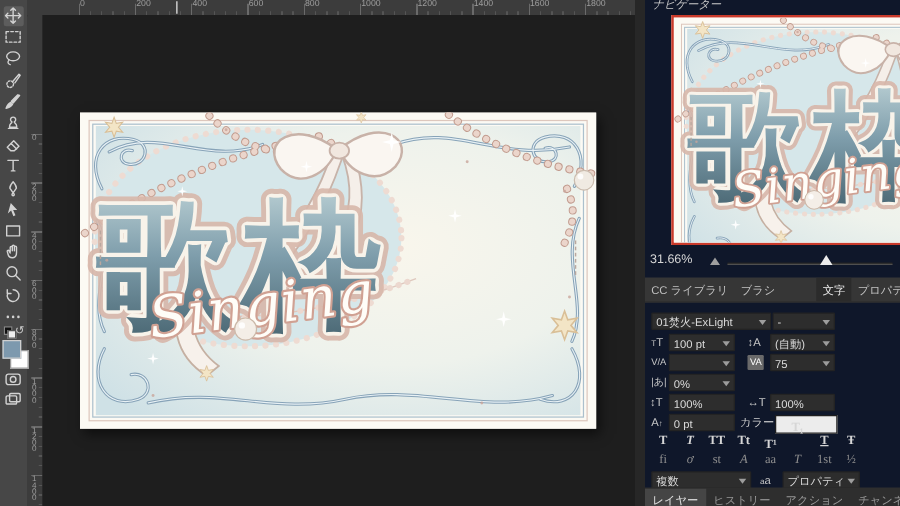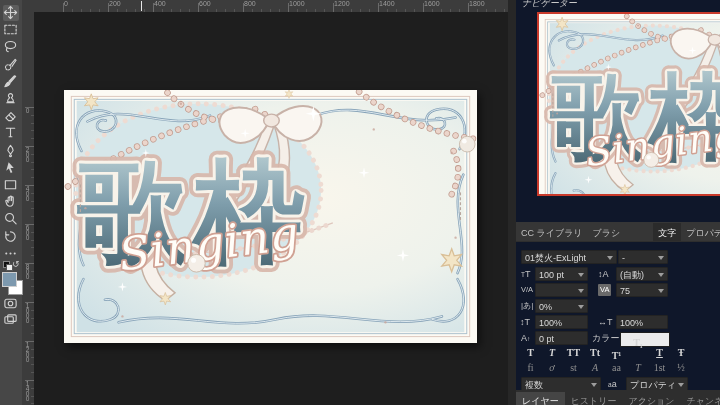--- a/index.html
+++ b/index.html
@@ -391,20 +391,26 @@
             <rect x="16.2" y="106" width="1.2" height="3" fill="#b9a79e"></rect>
             <rect x="406.4" y="114" width="1.2" height="3" fill="#b9a79e"></rect>
             <rect x="16.2" y="111" width="1.2" height="3" fill="#b9a79e"></rect>
             <rect x="406.4" y="119" width="1.2" height="3" fill="#b9a79e"></rect>
             <rect x="16.2" y="116" width="1.2" height="3" fill="#b9a79e"></rect>
             <rect x="406.4" y="124" width="1.2" height="3" fill="#b9a79e"></rect>
             <rect x="16.2" y="121" width="1.2" height="3" fill="#b9a79e"></rect>
             <rect x="406.4" y="129" width="1.2" height="3" fill="#b9a79e"></rect>
           </svg></div>
     </div>
+    <div id="zoom-row">
+      <span id="zoom-value">31.66%</span>
+      <span id="slider-minicon"></span>
+      <span id="slider-track"></span>
+      <span id="slider-thumb"></span>
+    </div>
     <div id="tabbar"><span class="ptab">CC ライブラリ</span><span class="ptab">ブラシ</span><span class="ptab active">文字</span><span class="ptab">プロパティ</span><span class="ptab">スタイル</span></div>
 
     <div class="fld dd" style="left:5px;top:250px;width:96px"><span>01焚火-ExLight</span></div>
     <div class="fld dd" style="left:102px;top:250px;width:50px"><span>-</span></div>
 
     <div class="ic" style="left:5px;top:268px"><span class="sm">T</span>T</div>
     <div class="fld dd" style="left:19px;top:267px;width:53px"><span>100 pt</span></div>
     <div class="ic" style="left:82px;top:268px">↕A</div>
     <div class="fld dd" style="left:100px;top:267px;width:52px"><span>(自動)</span></div>
 

